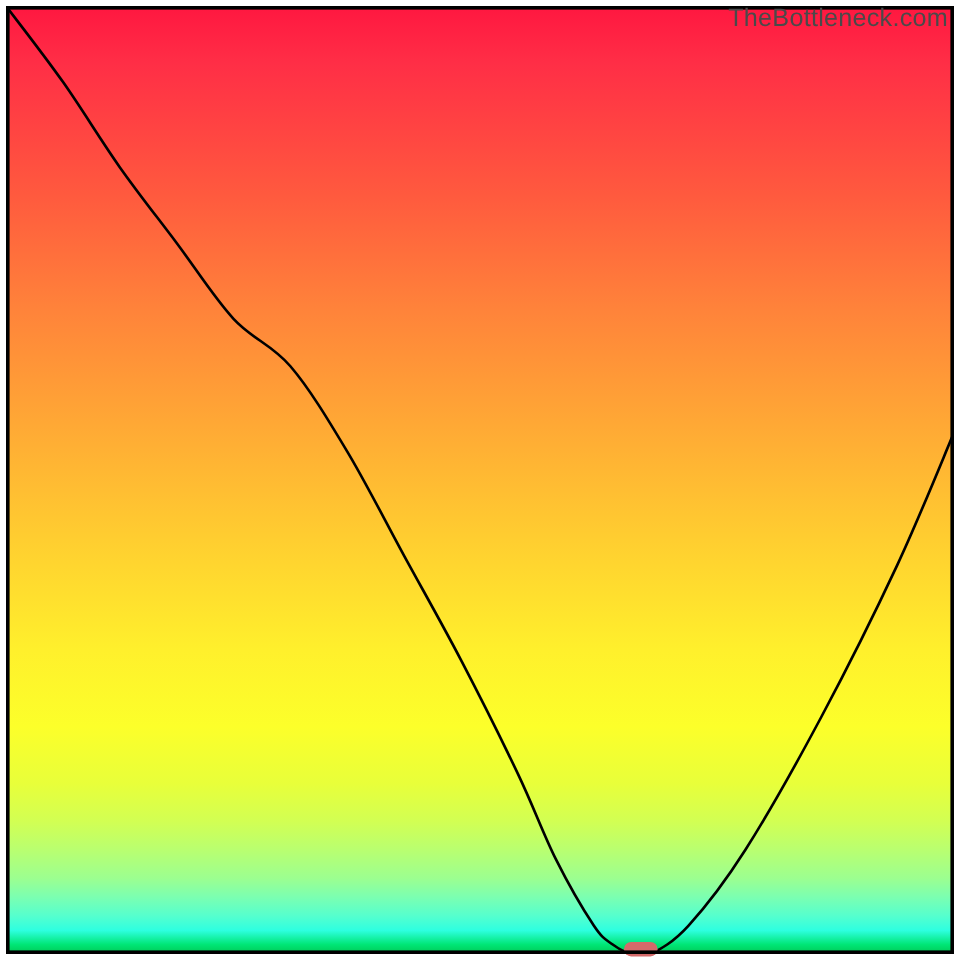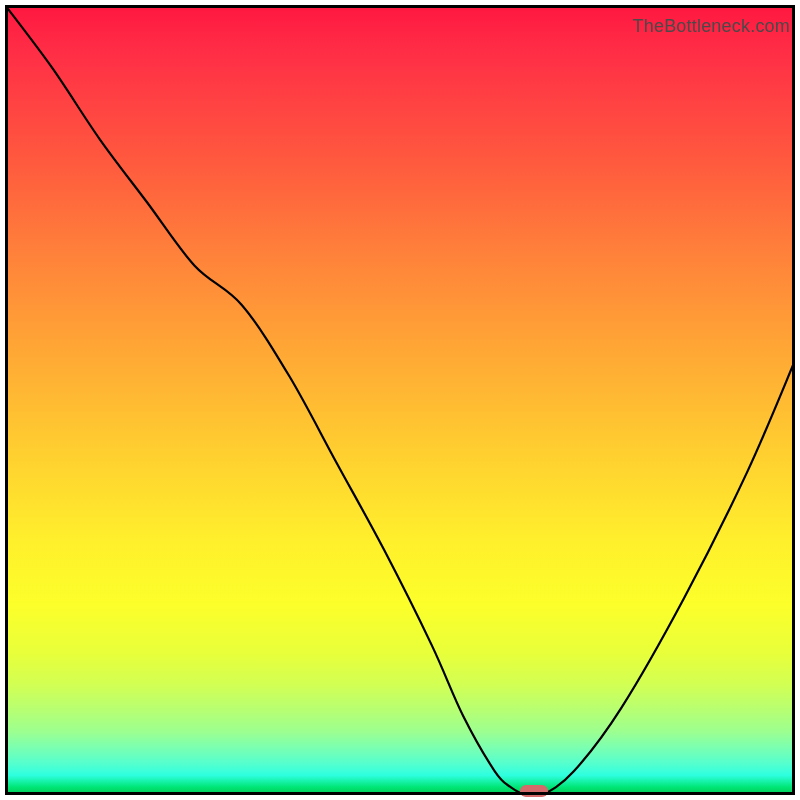--- a/index.html
+++ b/index.html
@@ -58,24 +58,24 @@
   .marker {
     position: absolute;
     width: 28px;
     height: 12px;
     border-radius: 6px;
     background: #d46a6a;
     transform: translate(-50%, -50%);
   }
   .watermark {
     position: absolute;
-    top: 16px;
+    top: 4px;
     right: 10px;
     font-family: Arial, Helvetica, sans-serif;
-    font-size: 18px;
+    font-size: 21px;
     color: #4a4a4a;
     letter-spacing: 0.2px;
     pointer-events: none;
   }
 </style>
 </head>
 <body>
 
 <div class="plot">
   <div class="gradient"></div>

